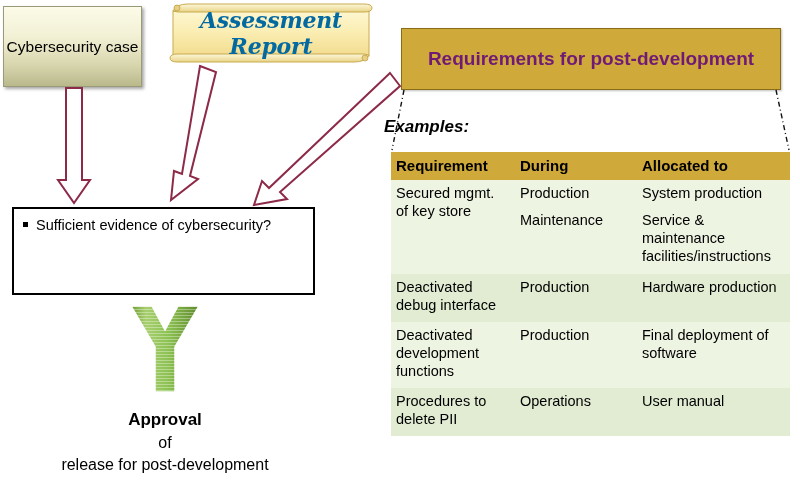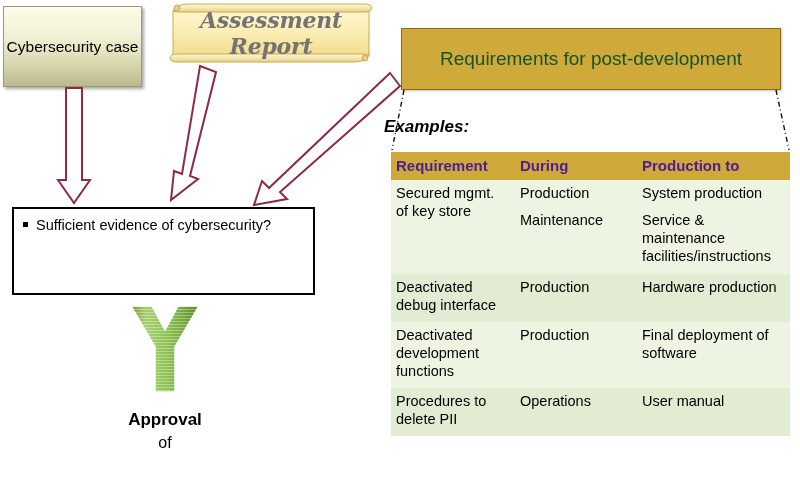--- a/index.html
+++ b/index.html
@@ -51,40 +51,40 @@
     width: 206px;
     height: 62px;
     display: flex;
     align-items: center;
     justify-content: center;
     font-family: "DejaVu Serif", serif;
     font-style: italic;
     font-weight: bold;
     font-size: 22px;
     letter-spacing: -0.2px;
-    color: #737373;
+    color: #0369a1;
     text-align: center;
   }
 
   
   #req-header {
     position: absolute;
     left: 401px;
     top: 28px;
     width: 378px;
     height: 60px;
     background: #cfa93a;
     border: 1px solid #8a6d17;
     display: flex;
     align-items: center;
     justify-content: center;
     text-align: center;
-    color: #14532d;
+    color: #701a75;
     font-size: 19px;
-    font-weight: normal;
+    font-weight: bold;
     line-height: 1.22;
     box-shadow: 1px 1px 2px rgba(0,0,0,0.25);
   }
 
   
   #examples-label {
     position: absolute;
     left: 384px;
     top: 117px;
     font-size: 17px;
@@ -101,21 +101,21 @@
     width: 399px;
     border-collapse: collapse;
     table-layout: fixed;
     font-size: 14.5px;
   }
   #examples-table col.c-req { width: 124px; }
   #examples-table col.c-dur { width: 122px; }
   #examples-table col.c-alloc { width: 153px; }
   #examples-table thead th {
     background: #cfa93a;
-    color: #4c1d95;
+    color: #000000;
     font-weight: bold;
     font-size: 15px;
     text-align: left;
     padding: 5px 4px 6px 5px;
     border: 0;
   }
   #examples-table tbody td {
     vertical-align: top;
     padding: 4px 6px 8px 5px;
     border: 0;
@@ -224,21 +224,21 @@
 <table id="examples-table">
   <colgroup>
     <col class="c-req">
       <col class="c-dur">
       <col class="c-alloc">
   </colgroup>
   <thead>
     <tr>
       <th>Requirement</th>
       <th>During</th>
-      <th>Production to</th>
+      <th>Allocated to</th>
     </tr>
   </thead>
   <tbody>
     <tr class="rA">
       <td>Secured mgmt. of key store</td>
       <td>
         <span class="sub-line">Production</span>
         <span class="sub-line">Maintenance</span>
       </td>
       <td>
@@ -306,13 +306,14 @@
   </defs>
   <g>
     <polygon points="131,306 152,306 165,330 178,306 199,306 175,347 175,392 155,392 155,347" fill="url(#greenGrad)" stroke="#ffffff" stroke-width="1.5"></polygon>
     <polygon points="131,306 152,306 165,330 178,306 199,306 175,347 175,392 155,392 155,347" fill="url(#stripe)" stroke="none"></polygon>
   </g>
 </svg>
 
 <div id="approval-block">
   <div id="approval-title">Approval</div>
   <div>of</div>
+  <div>release for post-development</div>
 </div>
 
 </body></html>

